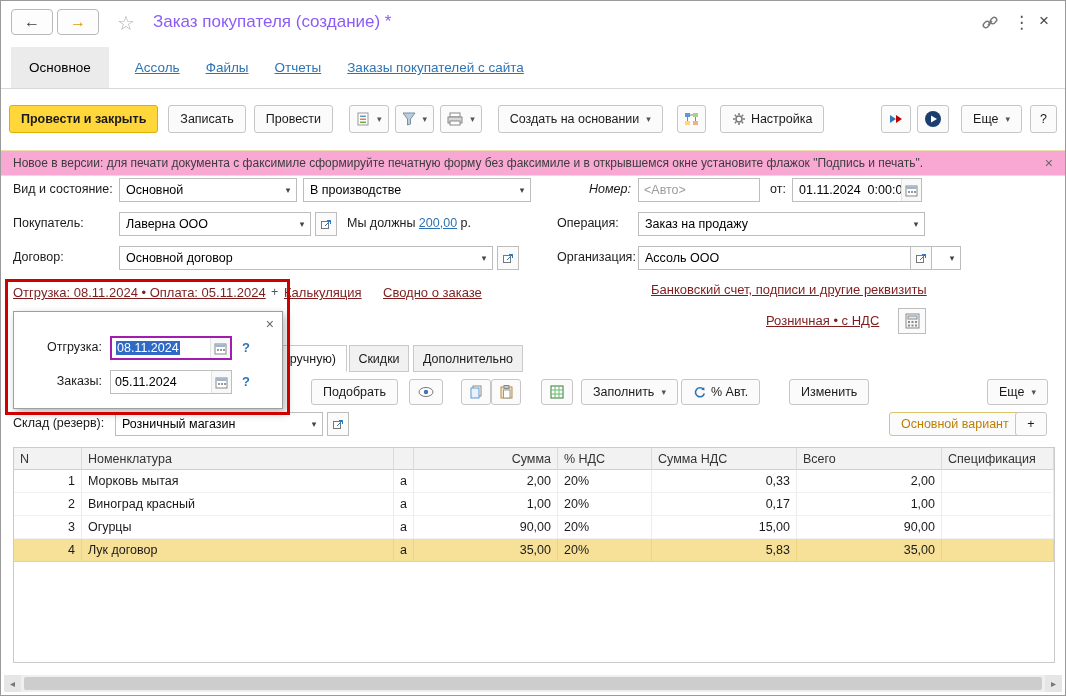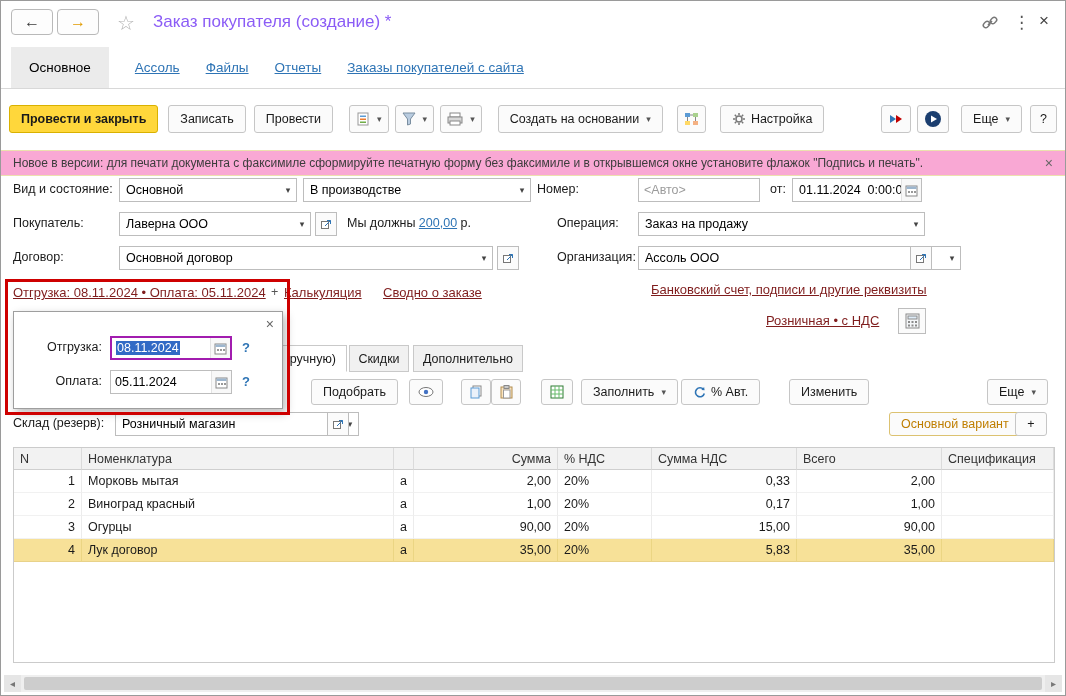--- a/index.html
+++ b/index.html
@@ -205,21 +205,21 @@
 
   <span class="lbl" style="left:12px;top:181px;">Вид и состояние:</span>
   <div class="combo" style="left:118px;top:177px;width:178px;">
     <span class="cval">Основной</span>
     <span class="carr">▾</span>
   </div>
   <div class="combo" style="left:302px;top:177px;width:228px;">
     <span class="cval">В производстве</span>
     <span class="carr">▾</span>
   </div>
-  <span class="lbl" style="left:536px;top:181px;">Номер:</span>
+  <span class="lbl" style="left:588px;top:181px;font-style:italic;">Номер:</span>
   <input class="tinput" style="left: 637px; top: 177px; width: 122px;" placeholder="&lt;Авто&gt;">
   <span class="lbl" style="left:769px;top:181px;">от:</span>
   <div class="combo" style="left:791px;top:177px;width:130px;">
     <span class="cval pre">01.11.2024  0:00:00</span>
     <span class="calbtn">
         <svg width="13" height="13">
           <rect x="1" y="2" width="11" height="10" fill="#fff" stroke="#888"></rect>
           <rect x="1.5" y="2.5" width="10" height="2.5" fill="#9db6ce"></rect>
           <g fill="#999">
             <rect x="3" y="7" width="2" height="2"></rect>
@@ -351,21 +351,21 @@
       </span>
     <span>% Авт.</span>
   </div>
   <div class="btnbase abtn" style="left:788px;top:378px;">Изменить</div>
   <div class="btnbase abtn" style="left:986px;top:378px;">
     <span>Еще</span>
     <span class="dd">▾</span>
   </div>
 
   <span class="lbl" style="left:12px;top:415px;">Склад (резерв):</span>
-  <div class="combo" style="left:114px;top:411px;width:244px;">
+  <div class="combo" style="left:114px;top:411px;width:208px;">
     <span class="cval">Розничный магазин</span>
     <span class="carr">▾</span>
   </div>
   <div class="sqbtn" style="left:326px;top:411px;">
     <span>
         <svg width="12" height="12">
           <rect x="1.5" y="3.5" width="7" height="7" fill="#fff" stroke="#777"></rect>
           <path d="M5 8 L10.5 2.5 M7 2.5 H10.5 V6" stroke="#2e74b5" fill="none"></path>
         </svg>
       </span>
@@ -433,21 +433,21 @@
             <rect x="1.5" y="2.5" width="10" height="2.5" fill="#9db6ce"></rect>
             <g fill="#999">
               <rect x="3" y="7" width="2" height="2"></rect>
               <rect x="6" y="7" width="2" height="2"></rect>
               <rect x="9" y="7" width="2" height="2"></rect>
             </g>
           </svg>
         </span>
     </div>
     <span class="qmark" style="top:28px;">?</span>
-    <span class="plabel" style="top:62px;">Оплата:</span>
+    <span class="plabel" style="top:62px;">Заказы:</span>
     <div class="dinput" style="top:58px;">
       <span class="dval">05.11.2024</span>
       <span class="calbtn">
           <svg width="13" height="13">
             <rect x="1" y="2" width="11" height="10" fill="#fff" stroke="#888"></rect>
             <rect x="1.5" y="2.5" width="10" height="2.5" fill="#9db6ce"></rect>
             <g fill="#999">
               <rect x="3" y="7" width="2" height="2"></rect>
               <rect x="6" y="7" width="2" height="2"></rect>
               <rect x="9" y="7" width="2" height="2"></rect>

